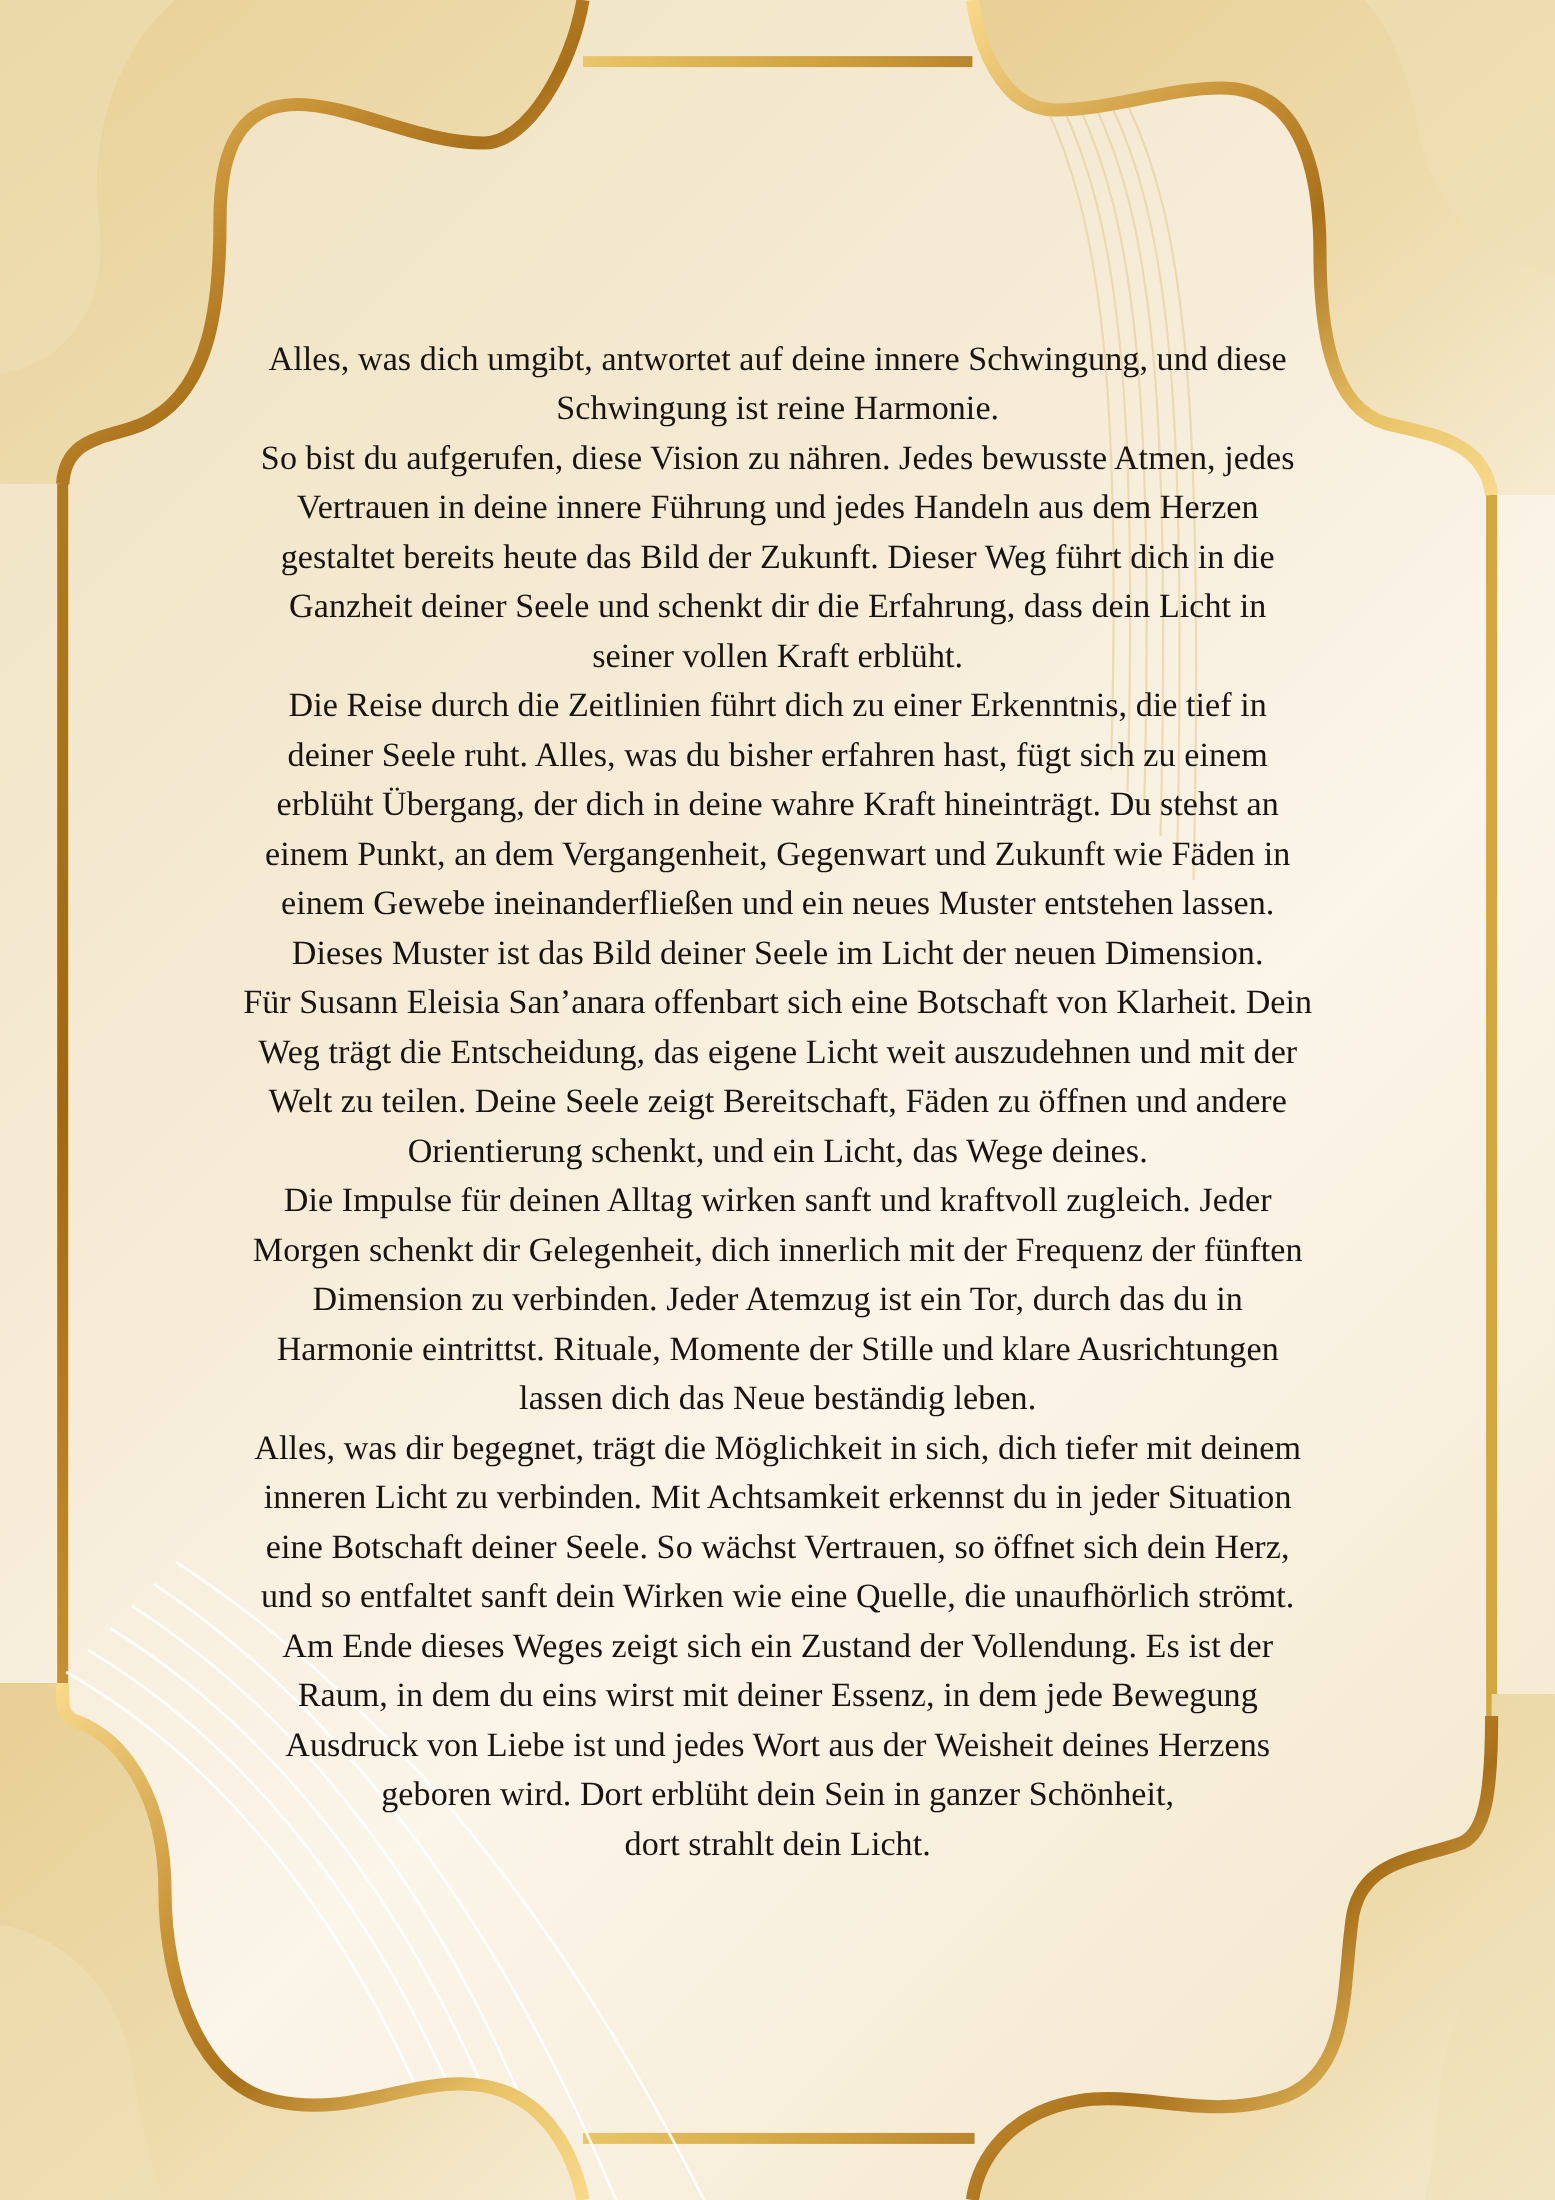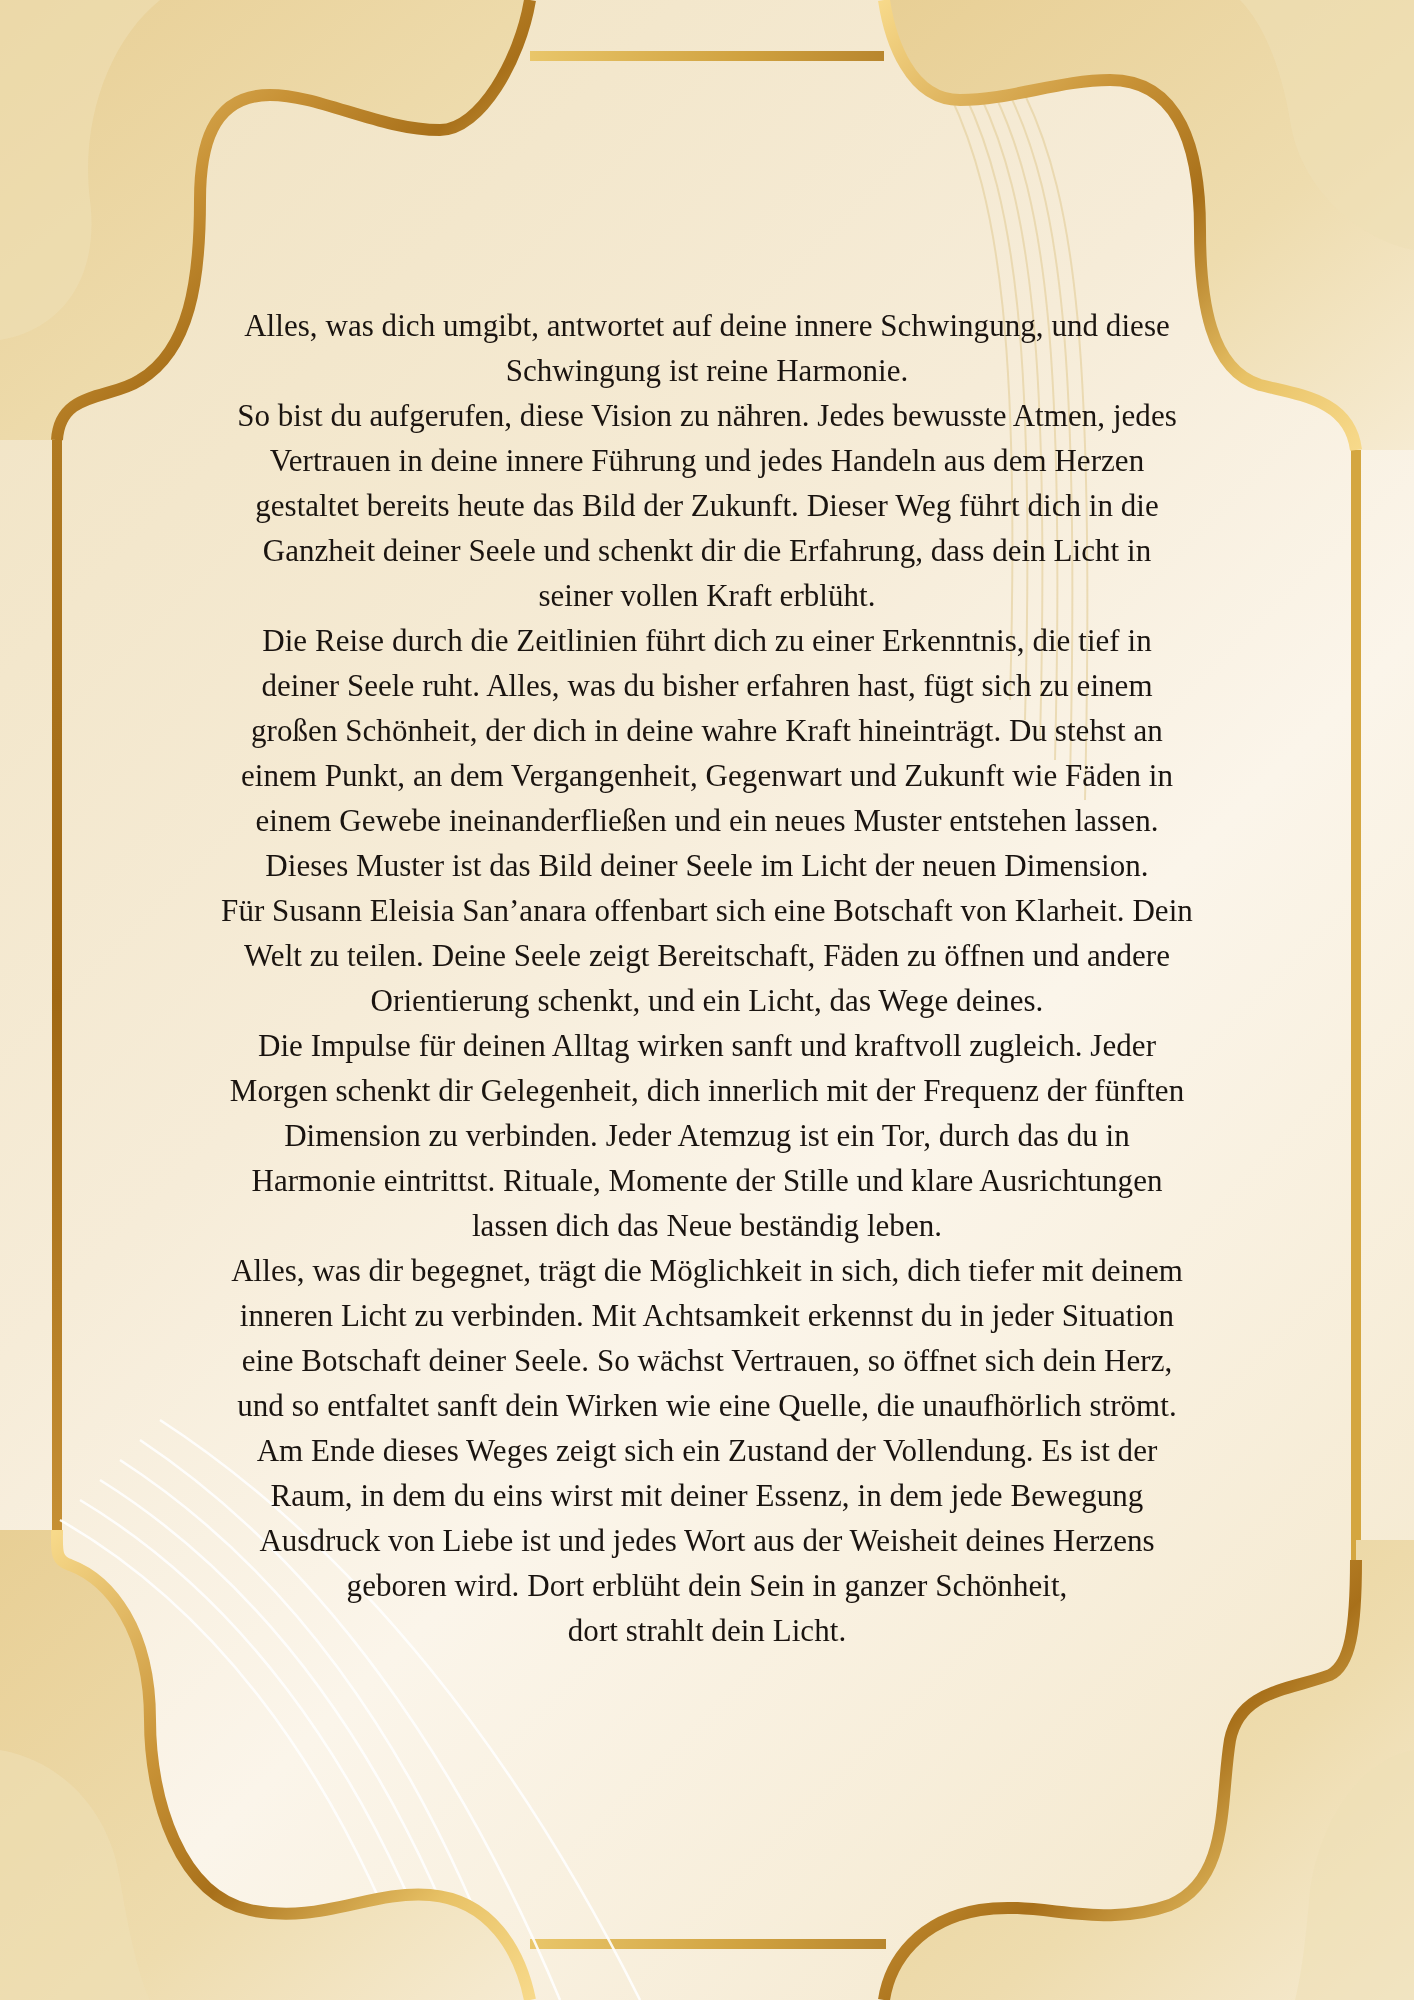--- a/index.html
+++ b/index.html
@@ -98,25 +98,26 @@
   <div class="text-block">
     <span class="line">Alles, was dich umgibt, antwortet auf deine innere Schwingung, und diese</span>
     <span class="line">Schwingung ist reine Harmonie.</span>
     <span class="line">So bist du aufgerufen, diese Vision zu nähren. Jedes bewusste Atmen, jedes</span>
     <span class="line">Vertrauen in deine innere Führung und jedes Handeln aus dem Herzen</span>
     <span class="line">gestaltet bereits heute das Bild der Zukunft. Dieser Weg führt dich in die</span>
     <span class="line">Ganzheit deiner Seele und schenkt dir die Erfahrung, dass dein Licht in</span>
     <span class="line">seiner vollen Kraft erblüht.</span>
     <span class="line">Die Reise durch die Zeitlinien führt dich zu einer Erkenntnis, die tief in</span>
     <span class="line">deiner Seele ruht. Alles, was du bisher erfahren hast, fügt sich zu einem</span>
-    <span class="line">großen Schönheit, der dich in deine wahre Kraft hineinträgt. Du stehst an</span>
+    <span class="line">erblüht Übergang, der dich in deine wahre Kraft hineinträgt. Du stehst an</span>
     <span class="line">einem Punkt, an dem Vergangenheit, Gegenwart und Zukunft wie Fäden in</span>
     <span class="line">einem Gewebe ineinanderfließen und ein neues Muster entstehen lassen.</span>
     <span class="line">Dieses Muster ist das Bild deiner Seele im Licht der neuen Dimension.</span>
     <span class="line">Für Susann Eleisia San’anara offenbart sich eine Botschaft von Klarheit. Dein</span>
+    <span class="line">Weg trägt die Entscheidung, das eigene Licht weit auszudehnen und mit der</span>
     <span class="line">Welt zu teilen. Deine Seele zeigt Bereitschaft, Fäden zu öffnen und andere</span>
     <span class="line">Orientierung schenkt, und ein Licht, das Wege deines.</span>
     <span class="line">Die Impulse für deinen Alltag wirken sanft und kraftvoll zugleich. Jeder</span>
     <span class="line">Morgen schenkt dir Gelegenheit, dich innerlich mit der Frequenz der fünften</span>
     <span class="line">Dimension zu verbinden. Jeder Atemzug ist ein Tor, durch das du in</span>
     <span class="line">Harmonie eintrittst. Rituale, Momente der Stille und klare Ausrichtungen</span>
     <span class="line">lassen dich das Neue beständig leben.</span>
     <span class="line">Alles, was dir begegnet, trägt die Möglichkeit in sich, dich tiefer mit deinem</span>
     <span class="line">inneren Licht zu verbinden. Mit Achtsamkeit erkennst du in jeder Situation</span>
     <span class="line">eine Botschaft deiner Seele. So wächst Vertrauen, so öffnet sich dein Herz,</span>

